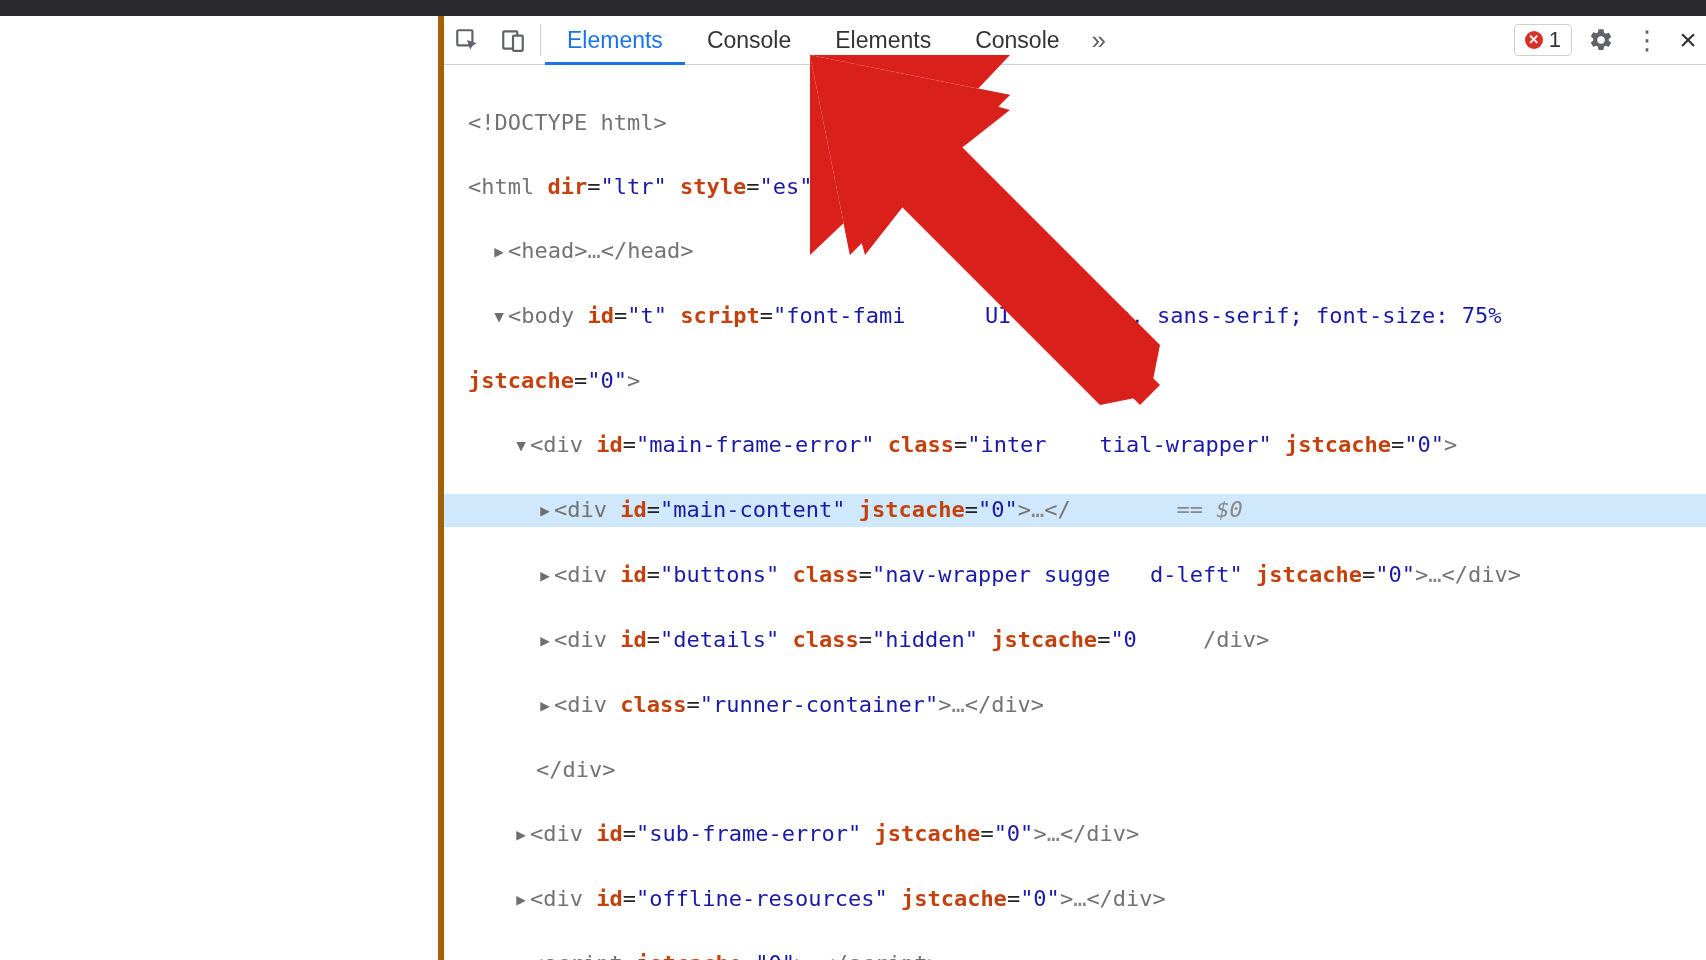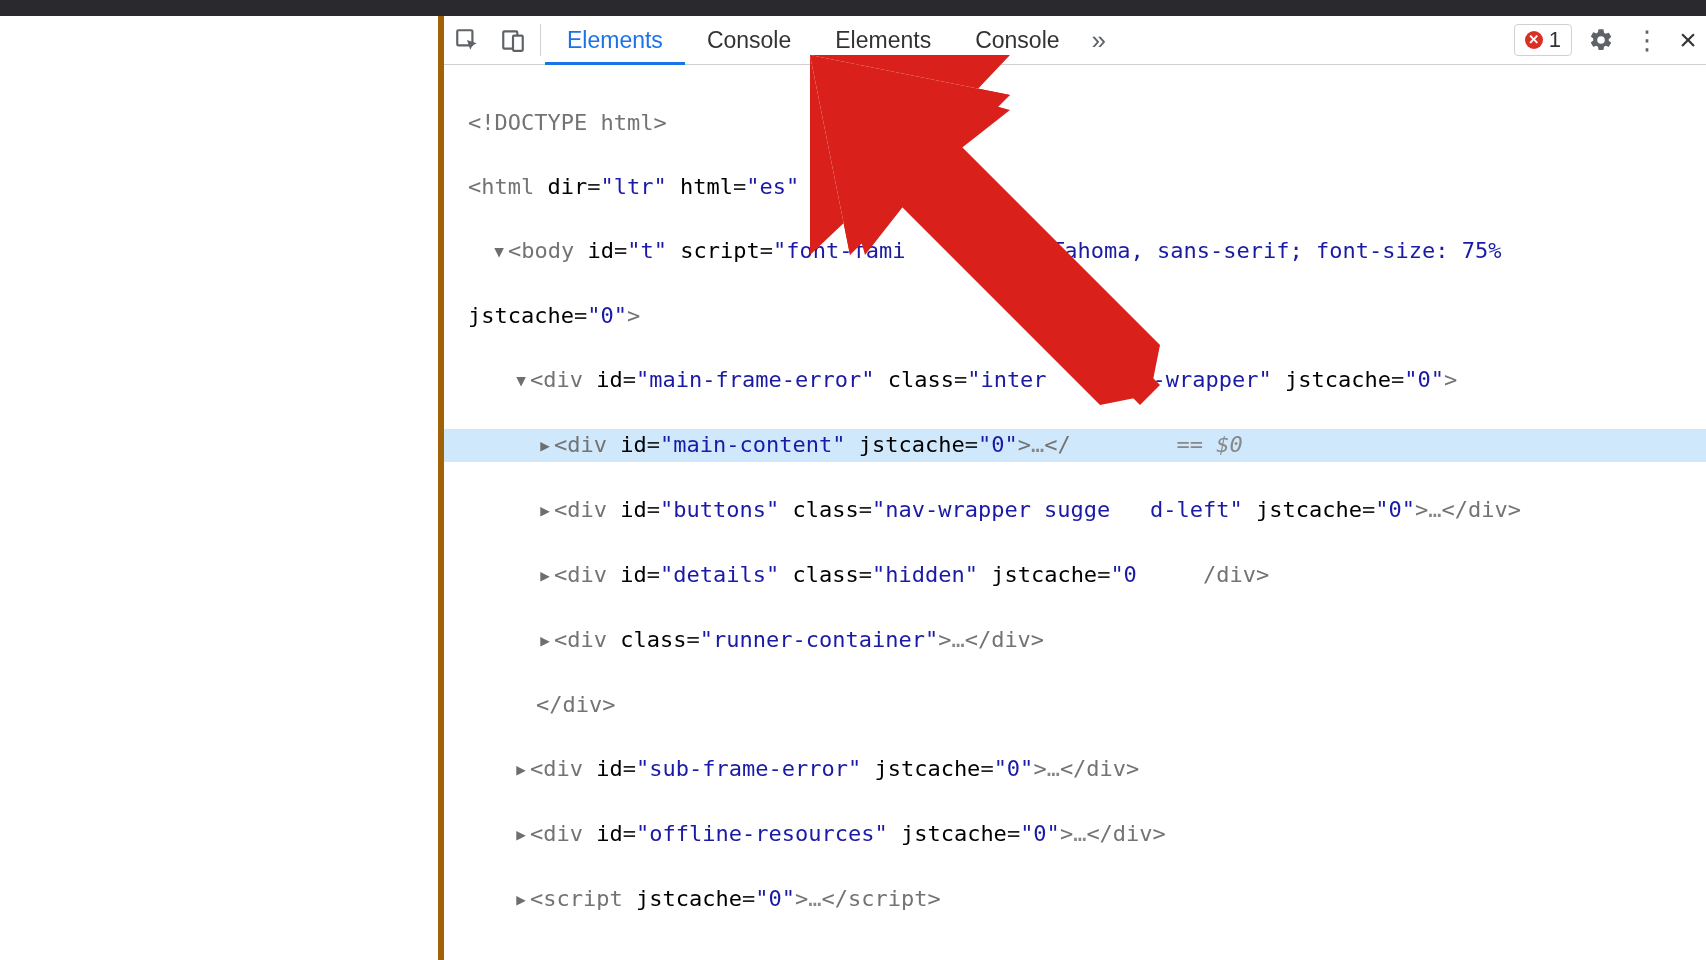--- a/index.html
+++ b/index.html
@@ -113,21 +113,21 @@
     font-size:16px;
     vertical-align:1px;
   }
   .line { padding-left:24px; }
   .i1 { padding-left:24px; }
   .i2 { padding-left:46px; }
   .i3 { padding-left:68px; }
   .i4 { padding-left:92px; }
   .wrapline { padding-left:24px; }
   .p  { color:#737373; }  
-  .a  { color:#000000; }  
+  .a  { color:#c2410c;font-weight:bold; }  
   .v  { color:#1a1aa6; }  
   .gray { color:#737373; }
   .cmt { color:#888; font-style:italic; }
   .ell { color:#888; }
   .selected {
     background:#cfe8fc;
     display:block;
     position:relative;
   }
   
@@ -182,21 +182,22 @@
       <svg width="26" height="26" viewBox="0 0 24 24" fill="#5f6368">
           <path d="M19.14,12.94a7,7,0,0,0,.05-.94,7,7,0,0,0-.05-.94l2.03-1.58a.5.5,0,0,0,.12-.63l-1.92-3.32a.5.5,0,0,0-.6-.22l-2.39.96a7,7,0,0,0-1.62-.94l-.36-2.54A.5.5,0,0,0,13.9,2h-3.8a.5.5,0,0,0-.49.42L9.25,4.96a7,7,0,0,0-1.62.94l-2.39-.96a.5.5,0,0,0-.6.22L2.72,8.48a.5.5,0,0,0,.12.63l2.03,1.58a7,7,0,0,0,0,1.88L2.84,14.15a.5.5,0,0,0-.12.63l1.92,3.32a.5.5,0,0,0,.6.22l2.39-.96a7,7,0,0,0,1.62.94l.36,2.54a.5.5,0,0,0,.49.42h3.8a.5.5,0,0,0,.49-.42l.36-2.54a7,7,0,0,0,1.62-.94l2.39.96a.5.5,0,0,0,.6-.22l1.92-3.32a.5.5,0,0,0-.12-.63ZM12,15.5A3.5,3.5,0,1,1,15.5,12,3.5,3.5,0,0,1,12,15.5Z"></path>
         </svg>
     </div>
     <div class="kebab" style="font-size:26px;">⋮</div>
     <div class="closex">×</div>
   </div>
 
   <div class="domtree">
 <div class="line i1 gray"><span>&lt;!DOCTYPE html&gt;</span></div>
-<div class="line i1"><span class="p">&lt;html</span> <span class="a">dir</span>=<span class="v">"ltr"</span> <span class="a">html</span>=<span class="v">"es"</span> <span class="a">clas</span></div>
+<div class="line i1"><span class="p">&lt;html</span> <span class="a">dir</span>=<span class="v">"ltr"</span> <span class="a">style</span>=<span class="v">"es"</span> <span class="a">clas</span></div>
+<div class="line i2"><span class="arrow">▶</span><span class="p">&lt;head&gt;</span><span class="ell">…</span><span class="p">&lt;/head&gt;</span></div>
 <div class="line i2"><span class="arrow">▼</span><span class="p">&lt;body</span> <span class="a">id</span>=<span class="v">"t"</span> <span class="a">script</span>=<span class="v">"font-fami</span>     <span class="v"> UI', Tahoma, sans-serif; font-size: 75%</span></div>
 <div class="wrapline i1"><span class="a">jstcache</span>=<span class="v">"0"</span><span class="p">&gt;</span></div>
 <div class="line i3"><span class="arrow">▼</span><span class="p">&lt;div</span> <span class="a">id</span>=<span class="v">"main-frame-error"</span> <span class="a">class</span>=<span class="v">"inter</span>    <span class="v">tial-wrapper"</span> <span class="a">jstcache</span>=<span class="v">"0"</span><span class="p">&gt;</span></div>
 <div class="line i4 selected"><span class="arrow">▶</span><span class="p">&lt;div</span> <span class="a">id</span>=<span class="v">"main-content"</span> <span class="a">jstcache</span>=<span class="v">"0"</span><span class="p">&gt;</span><span class="ell">…</span><span class="p">&lt;/</span>       <span class="cmt"> == $0</span></div>
 <div class="line i4"><span class="arrow">▶</span><span class="p">&lt;div</span> <span class="a">id</span>=<span class="v">"buttons"</span> <span class="a">class</span>=<span class="v">"nav-wrapper sugge</span>   <span class="v">d-left"</span> <span class="a">jstcache</span>=<span class="v">"0"</span><span class="p">&gt;</span><span class="ell">…</span><span class="p">&lt;/div&gt;</span></div>
 <div class="line i4"><span class="arrow">▶</span><span class="p">&lt;div</span> <span class="a">id</span>=<span class="v">"details"</span> <span class="a">class</span>=<span class="v">"hidden"</span> <span class="a">jstcache</span>=<span class="v">"0</span>     <span class="p">/div&gt;</span></div>
 <div class="line i4"><span class="arrow">▶</span><span class="p">&lt;div</span> <span class="a">class</span>=<span class="v">"runner-container"</span><span class="p">&gt;</span><span class="ell">…</span><span class="p">&lt;/div&gt;</span></div>
 <div class="line i4"><span class="p">&lt;/div&gt;</span></div>
 <div class="line i3"><span class="arrow">▶</span><span class="p">&lt;div</span> <span class="a">id</span>=<span class="v">"sub-frame-error"</span> <span class="a">jstcache</span>=<span class="v">"0"</span><span class="p">&gt;</span><span class="ell">…</span><span class="p">&lt;/div&gt;</span></div>
 <div class="line i3"><span class="arrow">▶</span><span class="p">&lt;div</span> <span class="a">id</span>=<span class="v">"offline-resources"</span> <span class="a">jstcache</span>=<span class="v">"0"</span><span class="p">&gt;</span><span class="ell">…</span><span class="p">&lt;/div&gt;</span></div>

